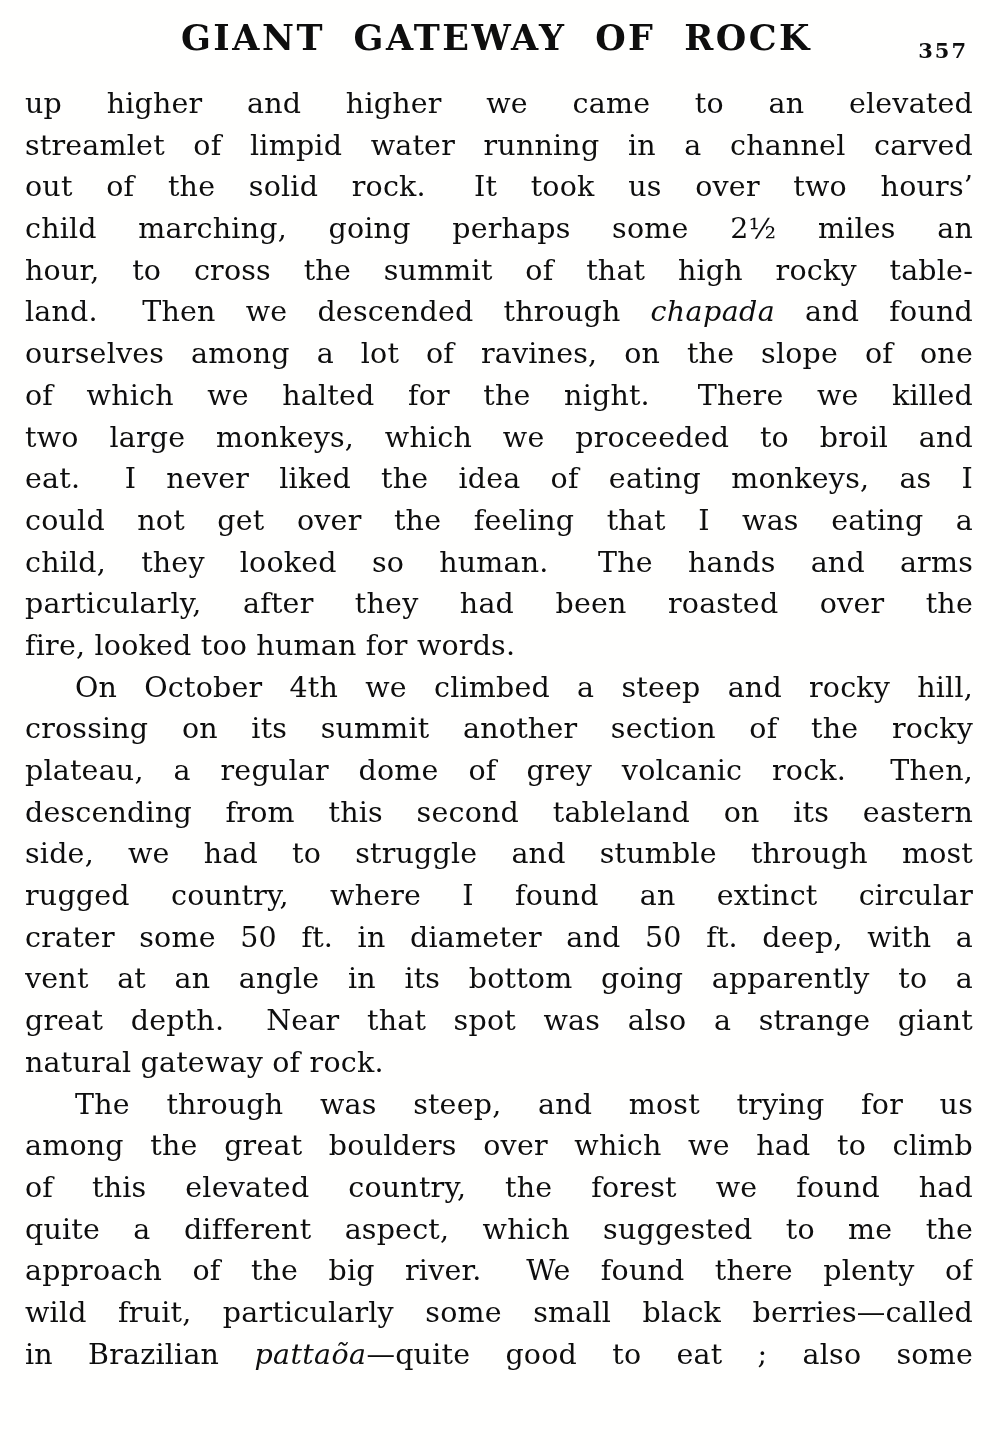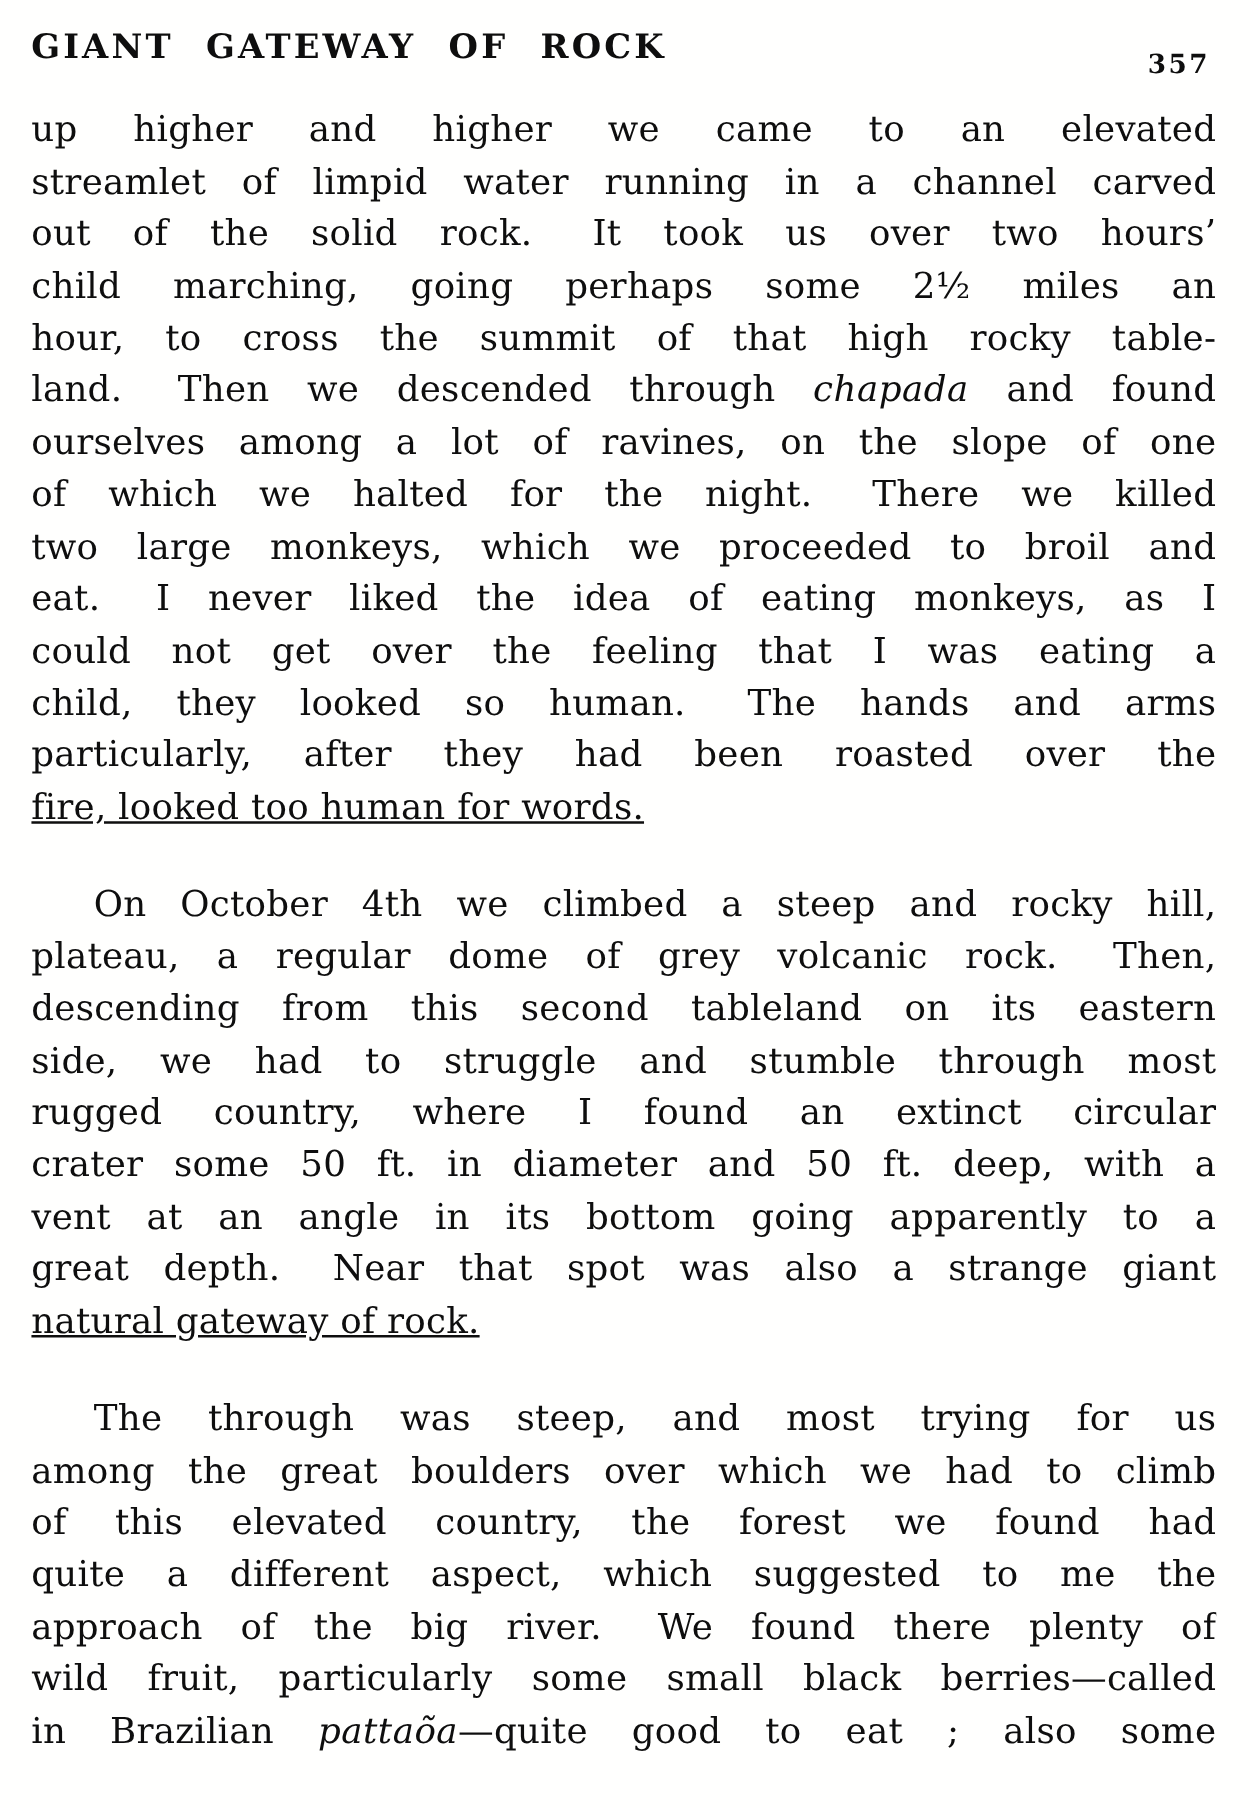--- a/index.html
+++ b/index.html
@@ -18,21 +18,22 @@
   }
   
   .running-header {
     position: absolute;
     top: 16px;
     left: 25px;
     right: 32px;
     height: 48px;
   }
   .header-title {
-    font-size: 27px;
+    text-align: center;
+    font-size: 35px;
     line-height: 44px;
     font-weight: bold;
     letter-spacing: 2.5px;
     word-spacing: 14px;
     white-space: nowrap;
   }
   .page-number {
     position: absolute;
     right: 0px;
     top: 18px;
@@ -56,25 +57,23 @@
     font-size: 28.5px;
     line-height: 41.7px;
     height: 41.7px;
     letter-spacing: 0.2px;
     text-align: justify;
     text-align-last: justify;
     overflow: hidden;
   }
   .line.no-justify {
     text-align-last: left;
-    text-decoration: underline;
   }
   .line.first-indent {
     text-indent: 50px;
-    margin-top: 36px;
   }
   .line i {
     font-style: italic;
     letter-spacing: 0.4px;
   }
 </style>
 </head>
 <body>
 
 <div class="page">
@@ -94,20 +93,21 @@
         <div class="line">of which we halted for the night.  There we killed</div>
         <div class="line">two large monkeys, which we proceeded to broil and</div>
         <div class="line">eat.  I never liked the idea of eating monkeys, as I</div>
         <div class="line">could not get over the feeling that I was eating a</div>
         <div class="line">child, they looked so human.  The hands and arms</div>
         <div class="line">particularly, after they had been roasted over the</div>
         <div class="line no-justify">fire, looked too human for words.</div>
       </div>
       <div class="paragraph">
         <div class="line first-indent">On October 4th we climbed a steep and rocky hill,</div>
+        <div class="line">crossing on its summit another section of the rocky</div>
         <div class="line">plateau, a regular dome of grey volcanic rock.  Then,</div>
         <div class="line">descending from this second tableland on its eastern</div>
         <div class="line">side, we had to struggle and stumble through most</div>
         <div class="line">rugged country, where I found an extinct circular</div>
         <div class="line">crater some 50 ft. in diameter and 50 ft. deep, with a</div>
         <div class="line">vent at an angle in its bottom going apparently to a</div>
         <div class="line">great depth.  Near that spot was also a strange giant</div>
         <div class="line no-justify">natural gateway of rock.</div>
       </div>
       <div class="paragraph">

